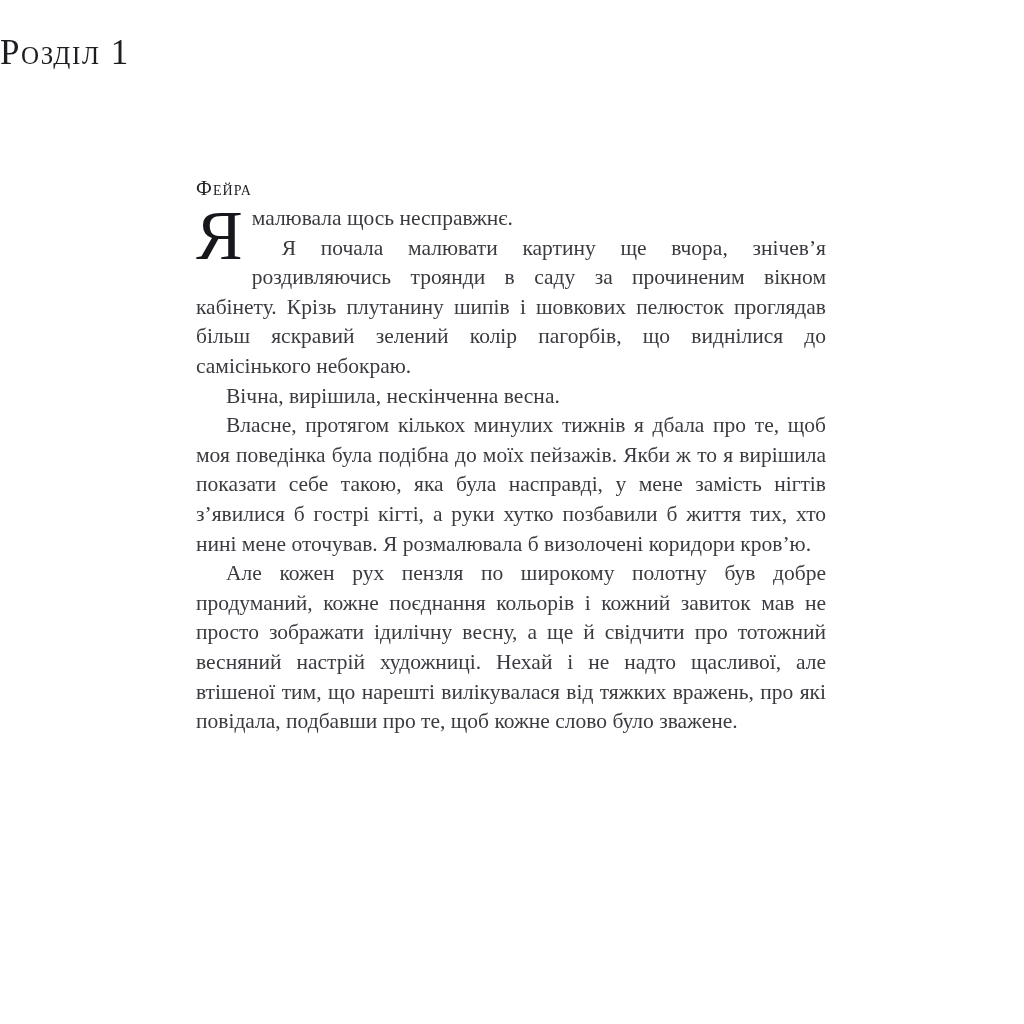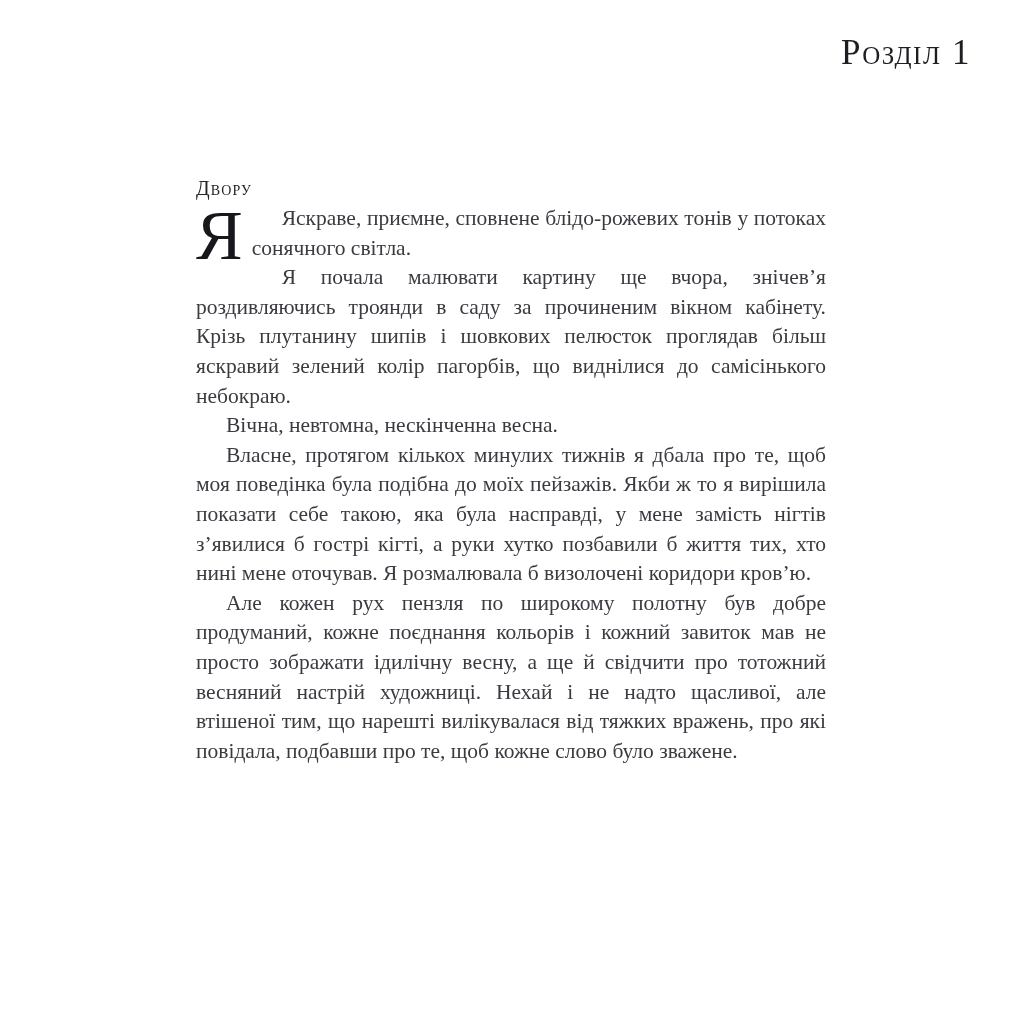--- a/index.html
+++ b/index.html
@@ -23,21 +23,21 @@
     box-sizing: border-box;
     background: #ffffff;
   }
 
   
   .chapter-title {
     position: absolute;
     top: 8px;
     left: 0;
     width: 971px;
-    text-align: right;
+    text-align: left;
     font-family: "Liberation Serif", "DejaVu Serif", serif;
     font-size: 35px;
     line-height: 44px;
     letter-spacing: 1.6px;
     font-variant: small-caps;
     font-weight: 400;
     color: #1d1d22;
     white-space: pre;
   }
 
@@ -91,31 +91,30 @@
     font-weight: 400;
   }
 </style>
 </head>
 <body>
 
 <div class="page">
 
   <h1 class="chapter-title">Розділ 1</h1>
 
-  <h2 class="pov-heading">Двору</h2>
+  <h2 class="pov-heading">Фейра</h2>
 
   <div class="body-text">
 
-    <p class="first"><span class="dropcap">Я</span></p>
+    <p class="first"><span class="dropcap">Я</span><span>малювала щось несправжнє.</span></p>
 
-    <p>Яскраве, приємне, сповнене блідо-рожевих тонів у потоках сонячного світла.</p>
 
     <p>Я почала малювати картину ще вчора, знічев’я роздивляючись троянди в саду за прочиненим вікном кабінету. Крізь плутанину шипів і шовкових пелюсток проглядав більш яскравий зелений колір пагорбів, що виднілися до самісінького небокраю.</p>
 
-    <p>Вічна, невтомна, нескінченна весна.</p>
+    <p>Вічна, вирішила, нескінченна весна.</p>
 
 
     <p>Власне, протягом кількох минулих тижнів я дбала про те, щоб моя поведінка була подібна до моїх пейзажів. Якби ж то я вирішила показати себе такою, яка була насправді, у мене замість нігтів з’явилися б гострі кігті, а руки хутко позбавили б життя тих, хто нині мене оточував. Я розмалювала б визолочені коридори кров’ю.</p>
 
     <p>Але кожен рух пензля по широкому полотну був добре продуманий, кожне поєднання кольорів і кожний завиток мав не просто зображати ідилічну весну, а ще й свідчити про тотожний весняний настрій художниці. Нехай і не надто щасливої, але втішеної тим, що нарешті вилікувалася від тяжких вражень, про які повідала, подбавши про те, щоб кожне слово було зважене.</p>
 
   </div>
 
 </div>
 

